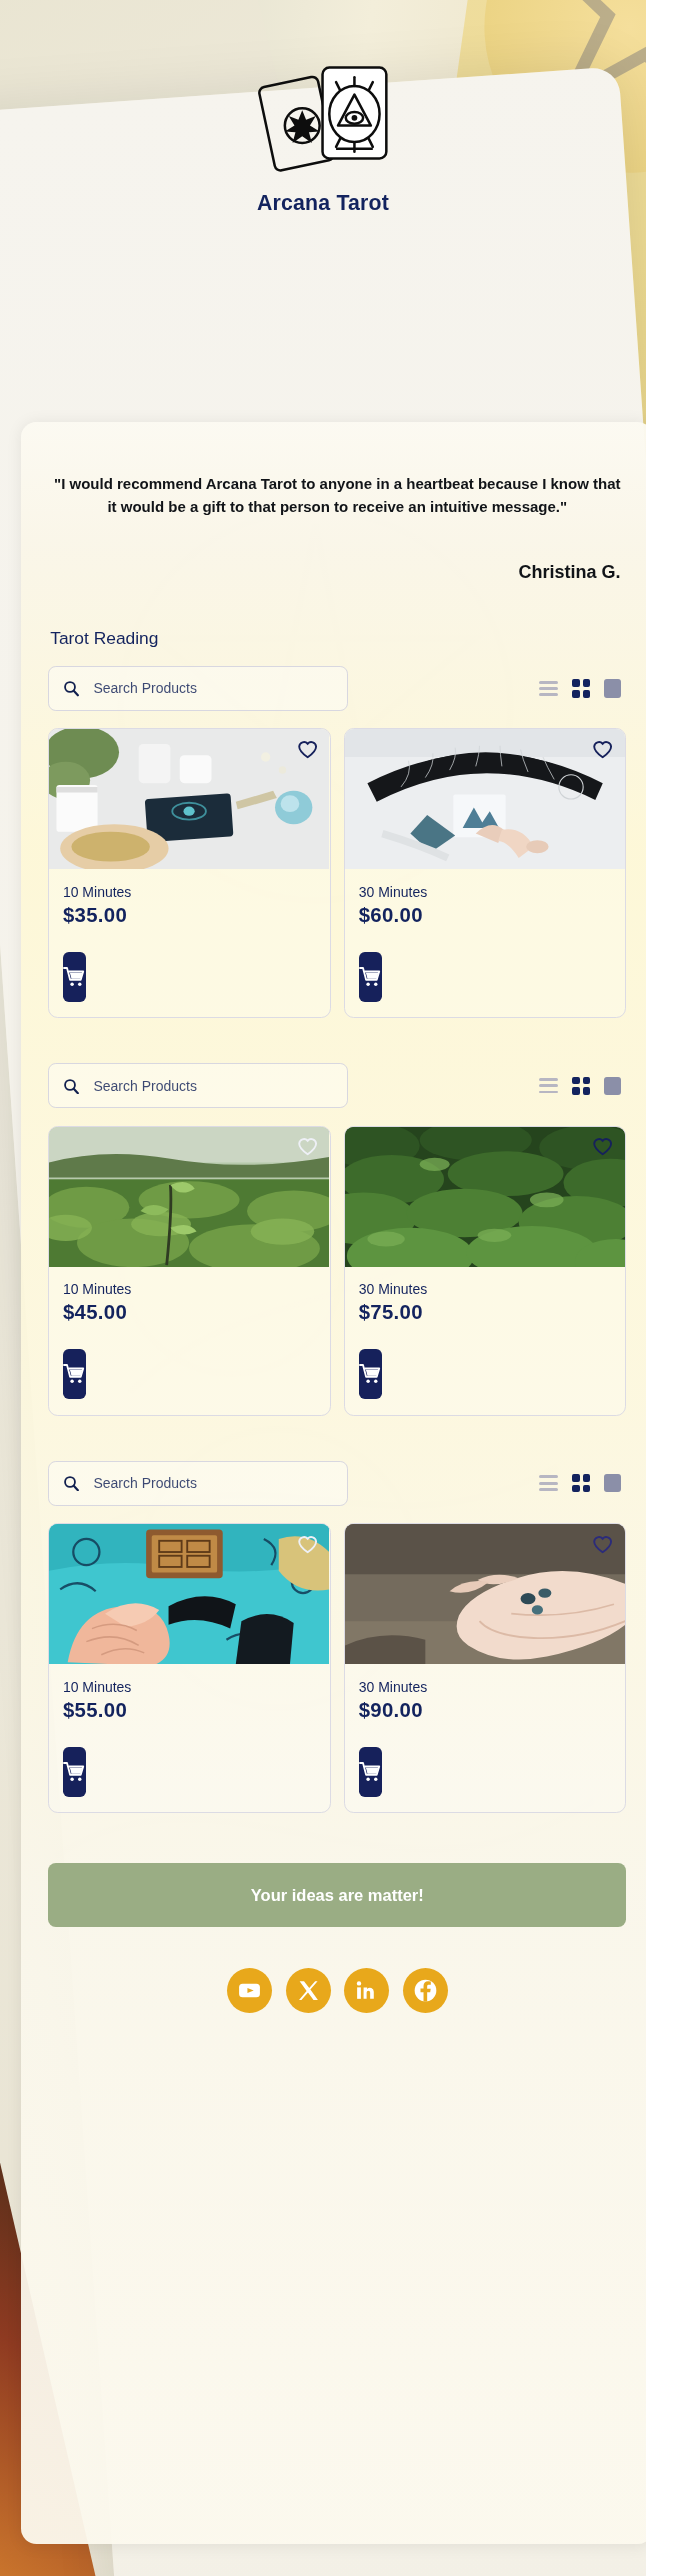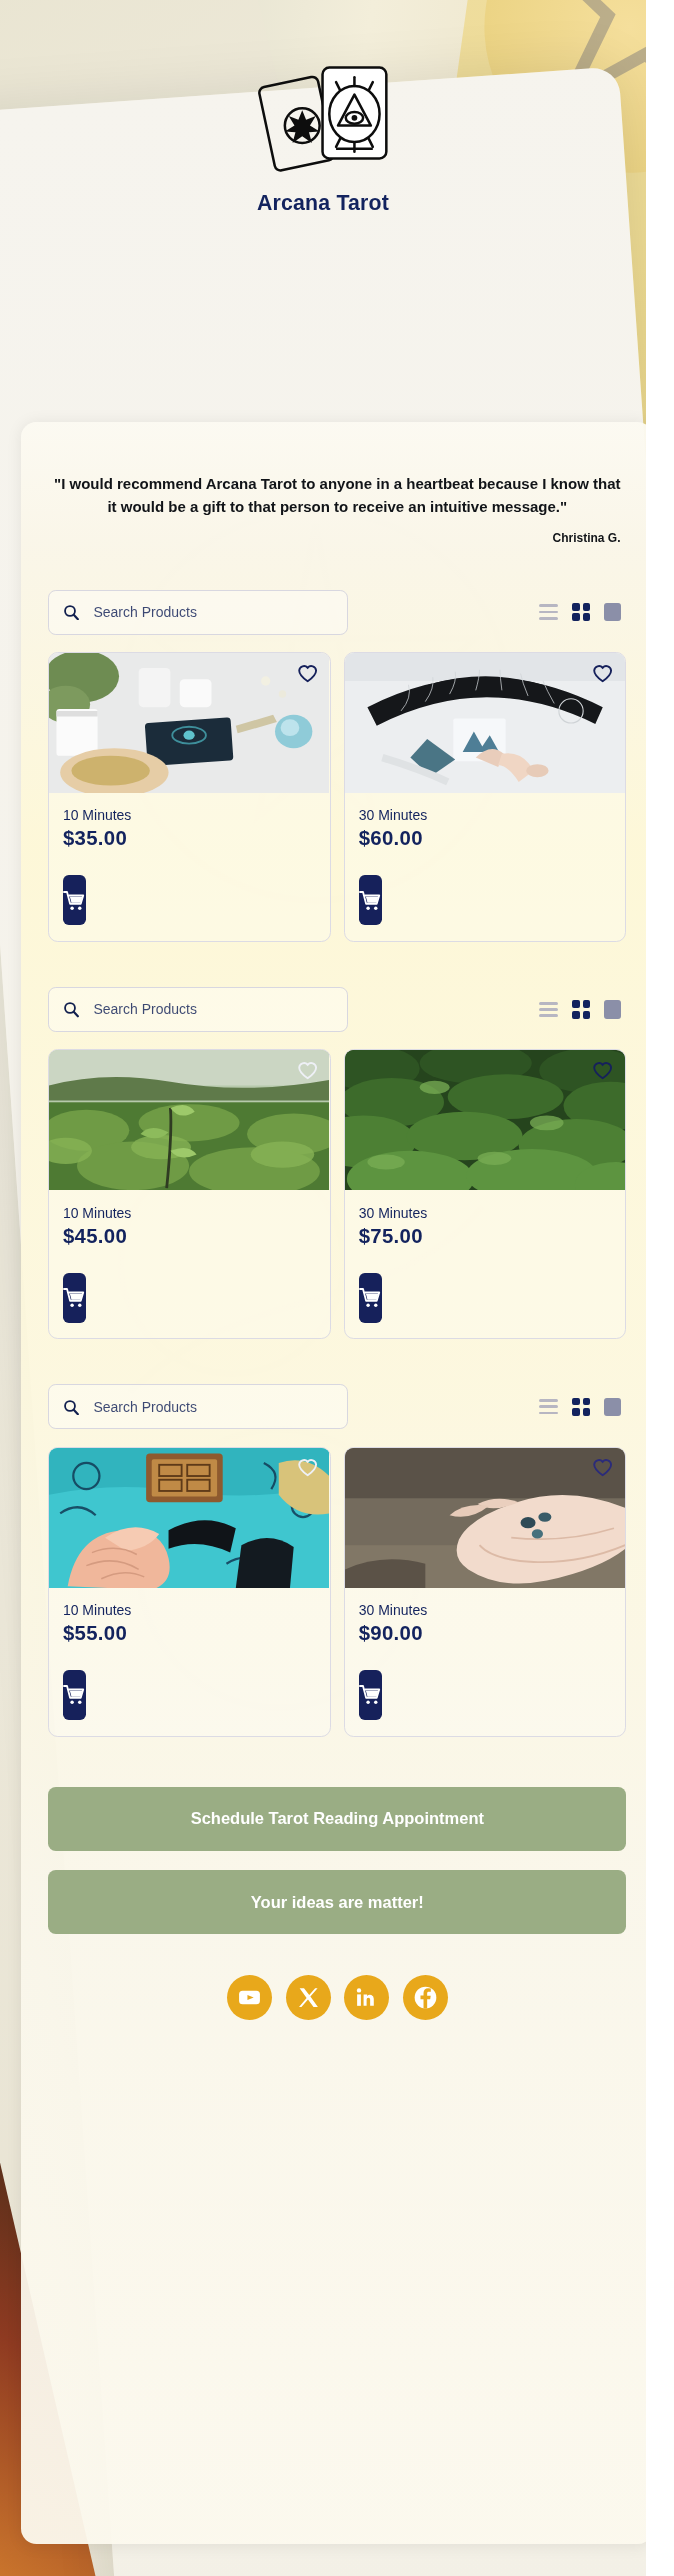--- a/index.html
+++ b/index.html
@@ -124,23 +124,23 @@
   }
   .quote-text {
     font-size: 15px;
     font-weight: bold;
     color: #111418;
     text-align: center;
     line-height: 1.55;
     padding: 0 3.9px;
   }
   .quote-author {
-    margin-top: 12px;
+    margin-top: 43px;
     text-align: right;
-    font-size: 12px;
+    font-size: 18px;
     font-weight: bold;
     color: #111418;
     padding-right: 5.8px;
   }
 
   
   .section { margin-top: 45px; }
   .section-title {
     font-size: 17.4px;
     color: #13235e;
@@ -329,20 +329,21 @@
   </div>
 
   <div class="main-card">
 
     <div class="testimonial">
       <div class="quote-text">"I would recommend Arcana Tarot to anyone in a heartbeat because I know that it would be a gift to that person to receive an intuitive message."</div>
       <div class="quote-author">Christina G.</div>
     </div>
 
     <div class="section">
+      <div class="section-title">Tarot Reading</div>
       <div class="section-tools">
         <div class="search-box">
           <svg class="search-icon" viewBox="0 0 20 20">
             <circle cx="8.5" cy="8.5" r="6" fill="none" stroke="#12204f" stroke-width="2.2"></circle>
             <line x1="13" y1="13" x2="18" y2="18.5" stroke="#12204f" stroke-width="2.6" stroke-linecap="round"></line>
           </svg>
           <input class="search-input" placeholder="Search Products" style="">
         </div>
         <div class="view-toggles">
           <span class="vt vt-list">
@@ -674,21 +675,20 @@
               <circle cx="9.5" cy="19" r="1.8" fill="#fff"></circle>
               <circle cx="17.5" cy="19" r="1.8" fill="#fff"></circle>
             </svg>
           </button>
         </div>
 
       </div>
     </div>
 
     <div class="cta-stack">
-      <button class="cta-btn">Schedule Tarot Reading Appointment</button>
       <button class="cta-btn">Your ideas are matter!</button>
     </div>
 
     <div class="social-row">
       <a class="social-btn">
         <svg viewBox="0 0 24 24">
           <rect x="2" y="5.5" width="20" height="13" rx="3.4" fill="#fff"></rect>
           <polygon points="10,9.5 16,12 10,14.5" fill="#e8a81b"></polygon>
         </svg>
       </a>

